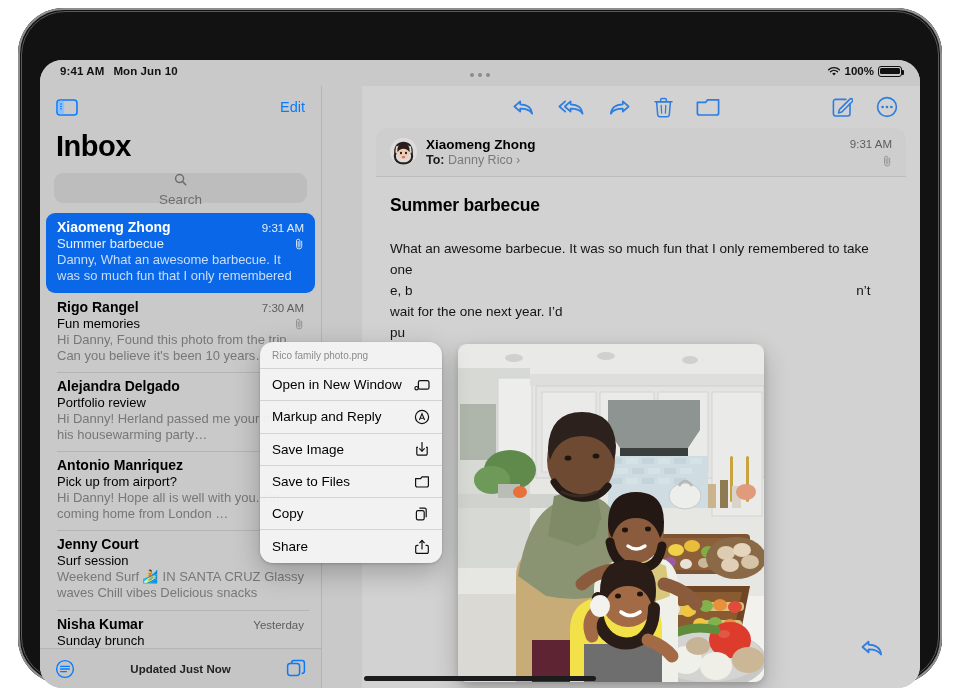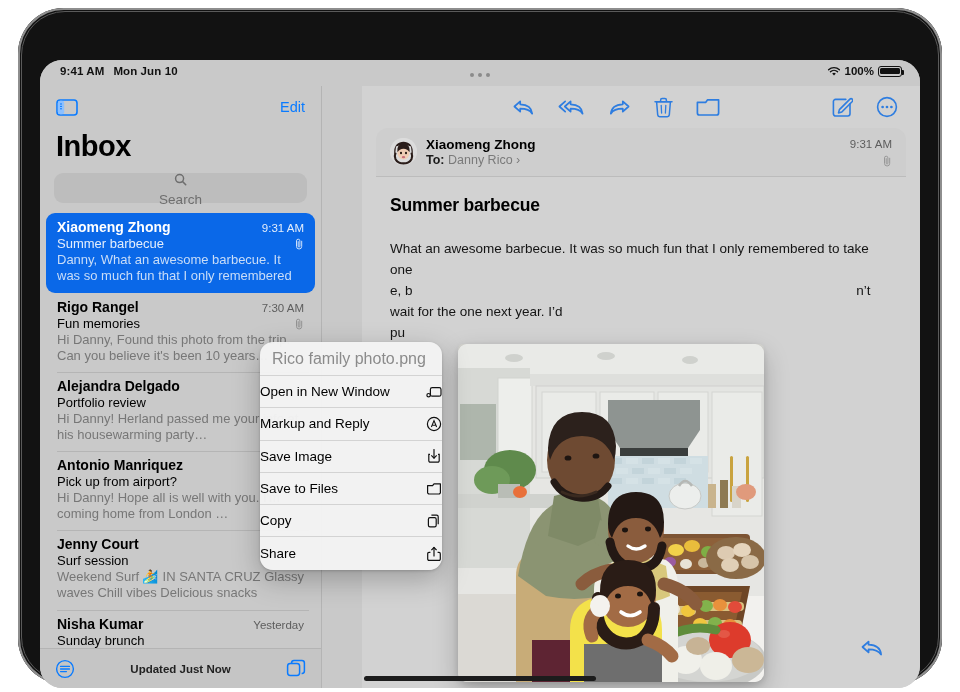--- a/index.html
+++ b/index.html
@@ -198,26 +198,26 @@
   }
 
   
   .ctx-menu {
     position: absolute; left: 220px; top: 282px; width: 182px;
     background: rgba(243,243,243,.97); border-radius: 13px; overflow: hidden;
     box-shadow: 0 9px 28px rgba(0,0,0,.26), 0 1px 3px rgba(0,0,0,.18);
     font-size: 13.5px; color: #000;
   }
   .ctx-title {
-    padding: 8px 12px 7px 12px; font-size: 16px; color: #8b8b8b;
+    padding: 8px 12px 7px 12px; font-size: 10px; color: #8b8b8b;
     border-bottom: .5px solid #d3d3d3;
   }
   .ctx-item {
     display: flex; align-items: center; justify-content: space-between;
-    padding: 0 0; height: 32.3px; cursor: pointer;
+    padding: 0 12px; height: 32.3px; cursor: pointer;
     border-bottom: .5px solid #d3d3d3;
   }
   .ctx-item:last-child { border-bottom: none; }
   .ctx-ico { width: 16px; height: 16px; flex: none; }
 </style>
 </head>
 <body>
 
 <div id="stage">
 

